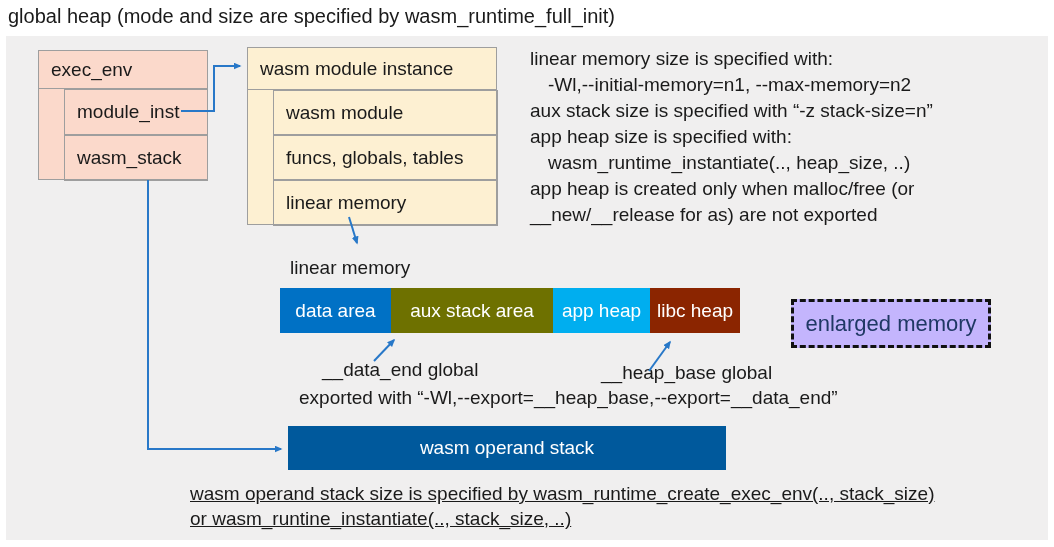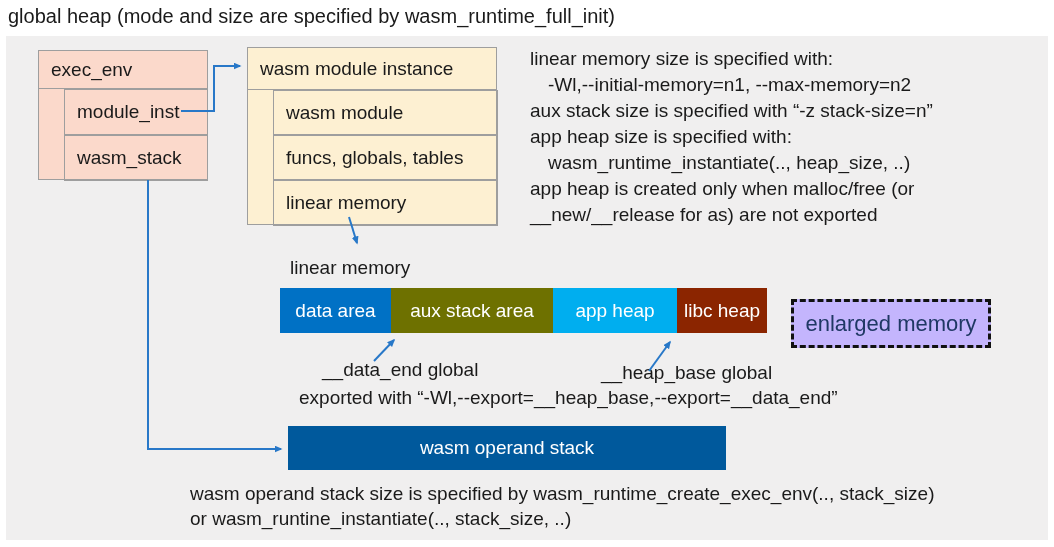--- a/index.html
+++ b/index.html
@@ -21,21 +21,21 @@
   .lm-label{position:absolute;left:290px;top:257px;font-size:19px;}
   .lm-bar{position:absolute;left:280px;top:288px;height:45px;display:flex;}
   .seg{height:45px;display:flex;align-items:center;justify-content:center;
        color:#ffffff;font-size:19px;white-space:nowrap;box-sizing:border-box;}
   .enlarged{position:absolute;left:791px;top:299px;width:200px;height:49px;background:#c4b5fd;
             border:3px dashed #111111;box-sizing:border-box;display:flex;align-items:center;
             justify-content:center;font-size:22px;white-space:nowrap;}
   .ann{position:absolute;font-size:19px;white-space:nowrap;}
   .operand{position:absolute;left:288px;top:426px;width:438px;height:44px;display:flex;
            align-items:center;justify-content:center;color:#ffffff;font-size:19px;}
-  .footer{position:absolute;left:190px;top:481px;font-size:19px;line-height:25px;white-space:nowrap;}
+  .footer{position:absolute;left:190px;top:481px;font-size:19px;line-height:25px;white-space:nowrap;text-decoration:underline;}
   .overlay{position:absolute;left:0;top:0;width:1054px;height:547px;pointer-events:none;}
   .overlay *{vector-effect:non-scaling-stroke;}
 </style>
 </head>
 <body>
 
 <div class="stage">
 
   <div class="title">global heap (mode and size are specified by wasm_runtime_full_init)</div>
 
@@ -61,21 +61,21 @@
     <div>app heap size is specified with:</div>
     <div class="indent">wasm_runtime_instantiate(.., heap_size, ..)</div>
     <div>app heap is created only when malloc/free (or</div>
     <div>__new/__release for as) are not exported</div>
   </div>
 
   <div class="lm-label">linear memory</div>
   <div class="lm-bar">
       <div class="seg" style="width: 111px; background-color: rgb(0, 113, 197);">data area</div>
       <div class="seg" style="width: 162px; background-color: rgb(110, 113, 0);">aux stack area</div>
-      <div class="seg" style="width: 124px; background-color: rgb(0, 174, 239);">app heap</div>
+      <div class="seg" style="width: 97px; background-color: rgb(0, 174, 239);">app heap</div>
       <div class="seg" style="width: 90px; background-color: rgb(139, 37, 0);">libc heap</div>
     </div>
   <div class="enlarged" style="color: rgb(31, 56, 100);">enlarged memory</div>
 
   <div class="ann" style="left:322px;top:359px;">__data_end global</div>
   <div class="ann" style="left:601px;top:362px;">__heap_base global</div>
   <div class="ann" style="left:299px;top:387px;">exported with “-Wl,--export=__heap_base,--export=__data_end”</div>
 
   <div class="operand" style="background-color: rgb(0, 89, 156);">wasm operand stack</div>
 

